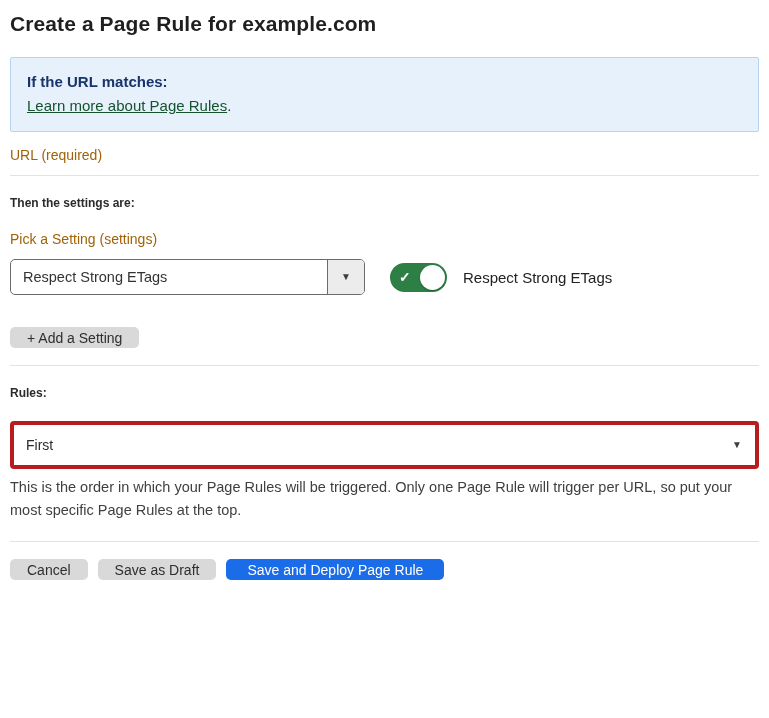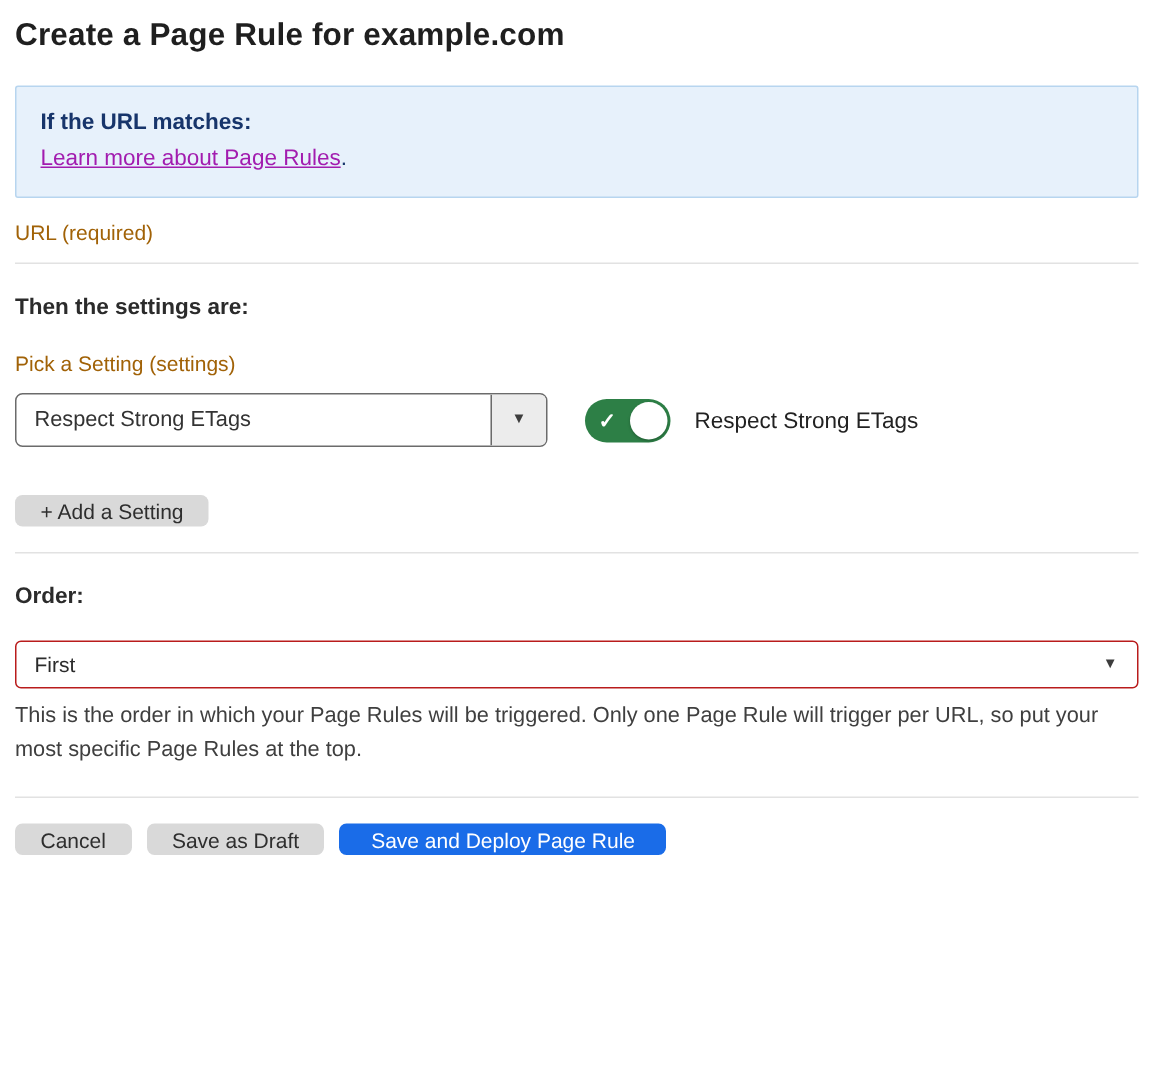--- a/index.html
+++ b/index.html
@@ -27,21 +27,21 @@
     border-radius: 2px;
     padding: 12px 8px 13px 16px;
     color: #17356b;
     font-size: 15px;
     line-height: 24px;
     margin-bottom: 15px;
   }
   .info-box .info-heading { font-weight: 700; }
   .info-box .info-body { max-width: 690px; }
   .info-box a.info-link {
-    color: #a21caf;
+    color: #14532d;
     text-decoration: underline;
     cursor: pointer;
   }
   .info-box .info-link-suffix { color: #17356b; }
 
   .field-label {
     font-size: 14px;
     color: #a16207;
     margin-bottom: 12px;
   }
@@ -61,21 +61,21 @@
     margin-bottom: 38px;
   }
 
   hr.divider {
     border: none;
     border-top: 1px solid #e2e2e2;
     margin: 0;
   }
 
   .section-heading {
-    font-size: 15px;
+    font-size: 12px;
     font-weight: 700;
     color: #2b2b2b;
     margin: 20px 0 21px 0;
   }
 
   .setting-row {
     display: flex;
     align-items: center;
     margin-bottom: 32px;
   }
@@ -165,22 +165,22 @@
     padding: 0 17px;
   }
   .btn-gray { background: #d9d9d9; color: #2e2e2e; }
   .btn-primary { background: #1a6ce8; color: #ffffff; padding: 0 21px; }
 
   .add-setting-btn { margin-bottom: 17px; }
 
   .order-select {
     position: relative;
     width: 749px;
-    height: 32px;
-    border: 1px solid #b91c1c;
+    height: 48px;
+    border: 4px solid #b91c1c;
     border-radius: 4px;
     background: #ffffff;
     display: flex;
     align-items: center;
     padding: 0 12px;
     font-size: 14px;
     color: #2b2b2b;
     cursor: pointer;
     margin-bottom: 7px;
     margin-top: 21px;
@@ -242,21 +242,21 @@
         <span class="toggle-knob"></span>
       </div>
       <span class="toggle-label">Respect Strong ETags</span>
     </div>
   </div>
 
   <button class="btn btn-gray add-setting-btn">+ Add a Setting</button>
 
   <hr class="divider">
 
-  <div class="section-heading">Order:</div>
+  <div class="section-heading">Rules:</div>
 
 
   <div class="order-select">
     <span>First</span>
     <span class="caret-down">▼</span>
   </div>
 
   <div class="help-text">This is the order in which your Page Rules will be triggered. Only one Page Rule will trigger per URL, so put your most specific Page Rules at the top.</div>
 
   <hr class="divider">

